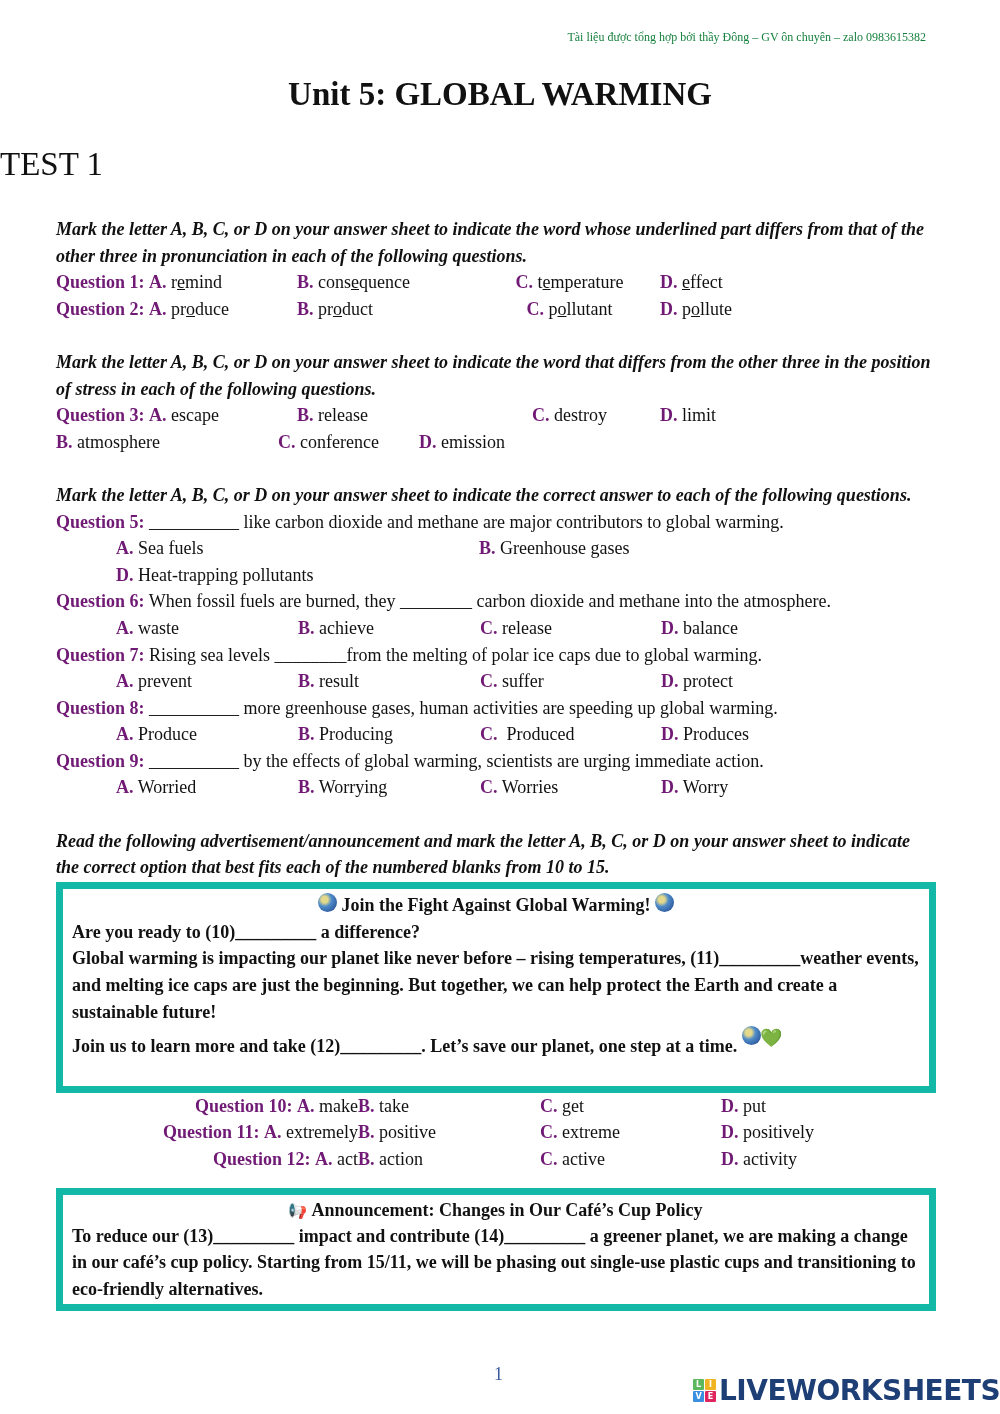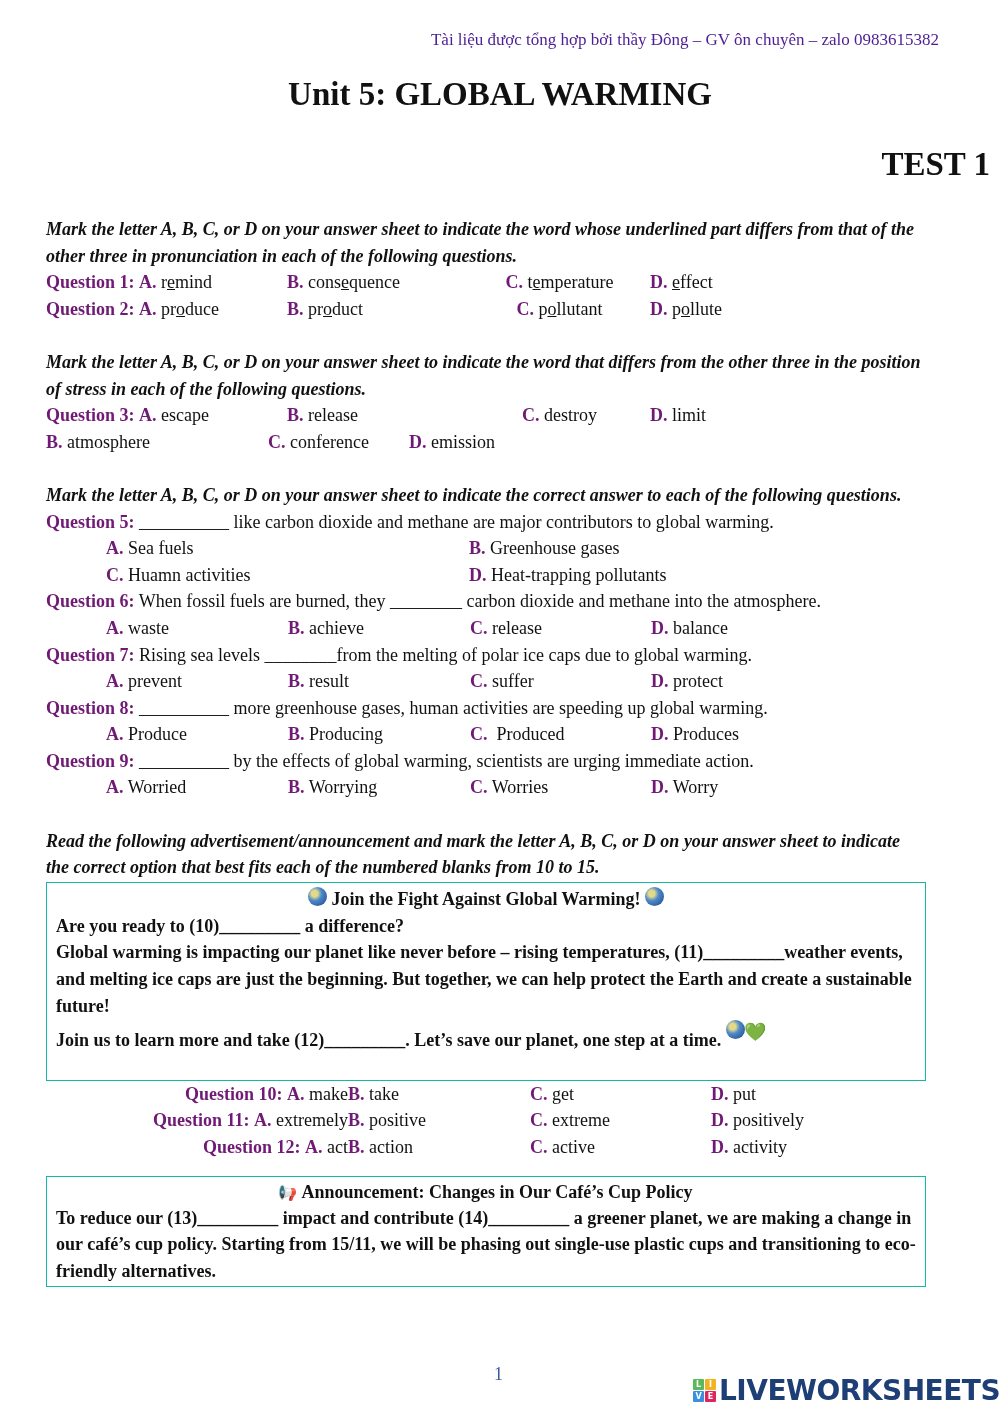--- a/index.html
+++ b/index.html
@@ -1,33 +1,33 @@
 <!DOCTYPE html>
 <html><head>
 <meta charset="utf-8">
 <style>
   html, body { margin:0; padding:0; background:#ffffff; }
   body { width:1000px; height:1414px; position:relative; overflow:hidden;
          font-family:"Liberation Serif", "DejaVu Serif", serif; color:#111; }
-  .header-note { position:absolute; top:30px; right:61px; font-size:17px; color:#4c1d95; }
+  .header-note { position:absolute; top:30px; right:74px; font-size:12px; color:#15803d; }
   .unit-title { position:absolute; top:76px; left:0; width:1000px; text-align:center;
                 font-size:33px; font-weight:bold; }
-  .test-title { position:absolute; top:146px; left:0; width:990px; text-align:right;
-                font-size:33px; font-weight:bold; }
-  .content { position:absolute; top:216px; left:46px; width:880px; font-size:18px; line-height:26.6px; }
+  .test-title { position:absolute; top:146px; left:0; width:990px; text-align:left;
+                font-size:33px; font-weight:normal; }
+  .content { position:absolute; top:216px; left:56px; width:880px; font-size:18px; line-height:26.6px; }
   .instr { font-weight:bold; font-style:italic; }
   .qlabel, .opt-letter { color:#701a75; font-weight:bold; }
   .row { display:flex; height:26.6px; align-items:baseline; white-space:nowrap; }
   .c1 { width:241px; } .c2 { width:182px; } .c3 { width:181px;text-align:center; } .c4 { width:200px; }
   .indent { padding-left:60px; }
   .oc1 { width:182px; } .oc2 { width:182px; } .oc3 { width:181px; }
   .wc1 { width:363px; }
   .spacer { height:26.6px; }
   .u { text-decoration:underline; }
-  .box { border:1px solid #14b8a6; padding:2px 9px 6px 9px; margin-top:1px; }
+  .box { border:7px solid #14b8a6; padding:2px 9px 6px 9px; margin-top:1px; }
   .box-title { text-align:center; font-weight:bold; height:28px; line-height:28px; }
   .box p { margin:0;font-weight:bold; }
   .globe { display:inline-block; width:19px; height:19px; border-radius:50%;
            background:radial-gradient(circle at 35% 35%, #e4d98a 0 18%, #4e8bc9 40%, #1c3f86 100%);
            vertical-align:-1px; }
   .heart { color:#3ac43a; font-size:18px; }
   .qc1 { width:302px;text-align:right; } .qc2 { width:182px; } .qc3 { width:181px; }
   .megaphone { display:inline-block; font-size:15px; transform:scaleX(-1); }
   .page-num { position:absolute; top:1364px; left:494px; font-size:18px; color:#3a5aa0; }
   .logo { position:absolute; top:1374px; left:693px; display:flex; align-items:center; }
@@ -78,21 +78,20 @@
 
   <div class="row">
       <span class="qlabel">Question 5:</span>
       <span style="white-space:pre"> __________ like carbon dioxide and methane are major contributors to global warming.</span>
     </div>
   <div class="row indent">
     <span class="wc1"><span class="opt-letter">A.</span> <span>Sea fuels</span></span>
     <span><span class="opt-letter">B.</span> <span>Greenhouse gases</span></span>
   </div>
   <div class="row indent">
-    <span class="wc1"><span class="opt-letter">C.</span> <span>Huamn activities</span></span>
     <span><span class="opt-letter">D.</span> <span>Heat-trapping pollutants</span></span>
   </div>
 
   <div class="row">
       <span class="qlabel">Question 6:</span>
       <span style="white-space:pre"> When fossil fuels are burned, they ________ carbon dioxide and methane into the atmosphere.</span>
     </div>
   <div class="row indent">
     <span class="oc1"><span class="opt-letter">A.</span> <span>waste</span></span>
     <span class="oc2"><span class="opt-letter">B.</span> <span>achieve</span></span>

